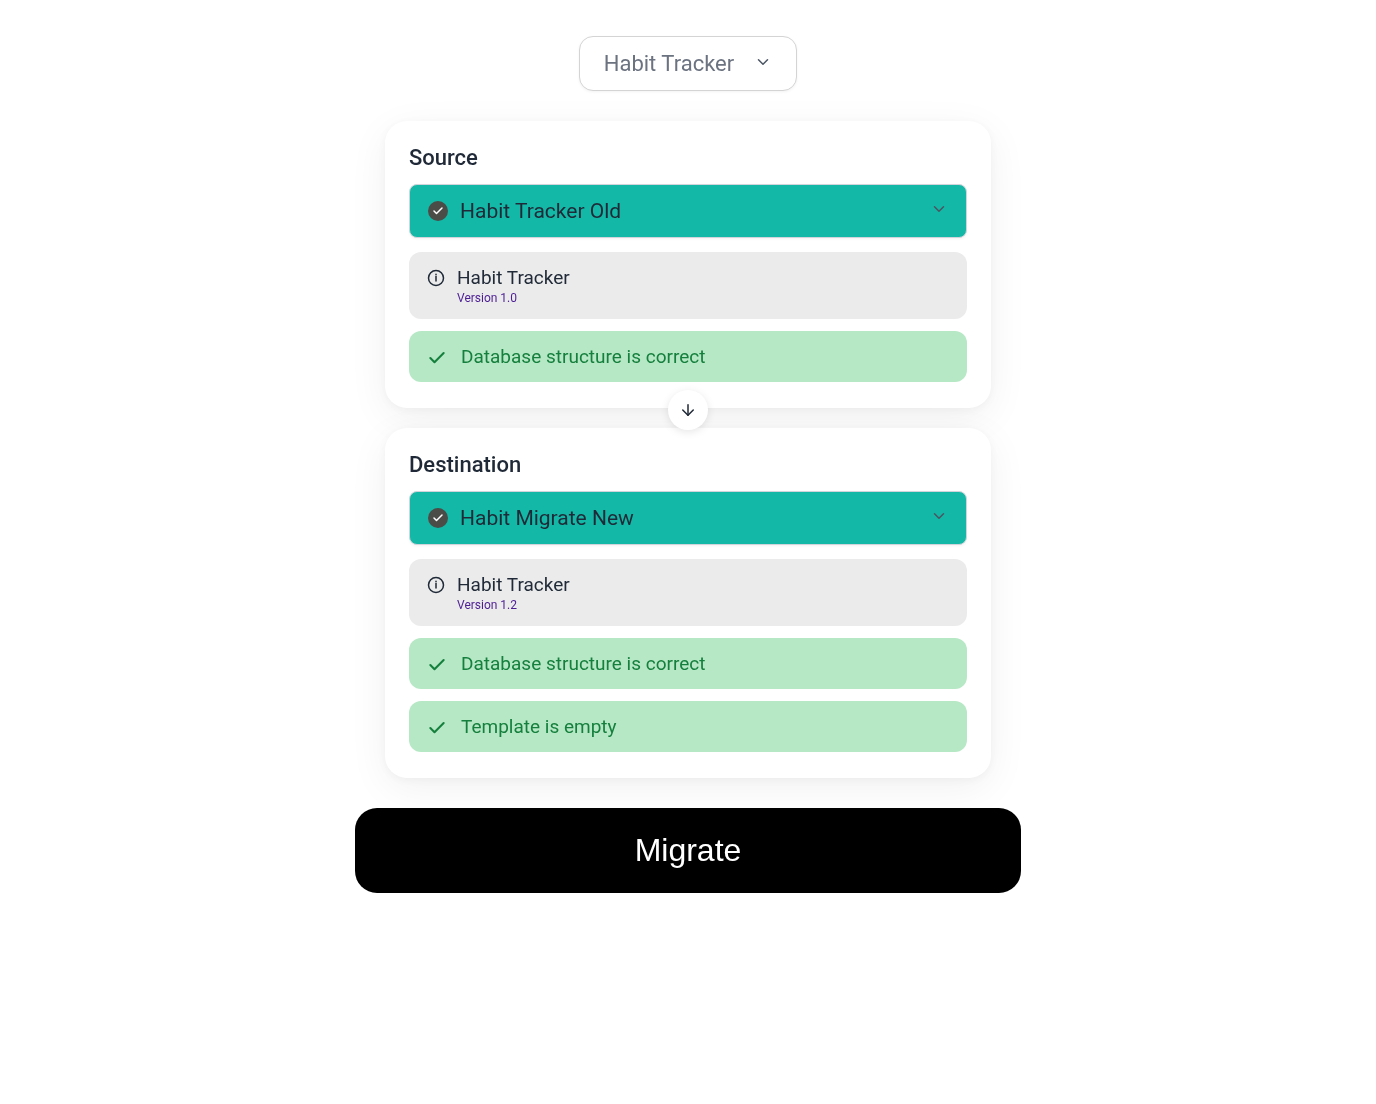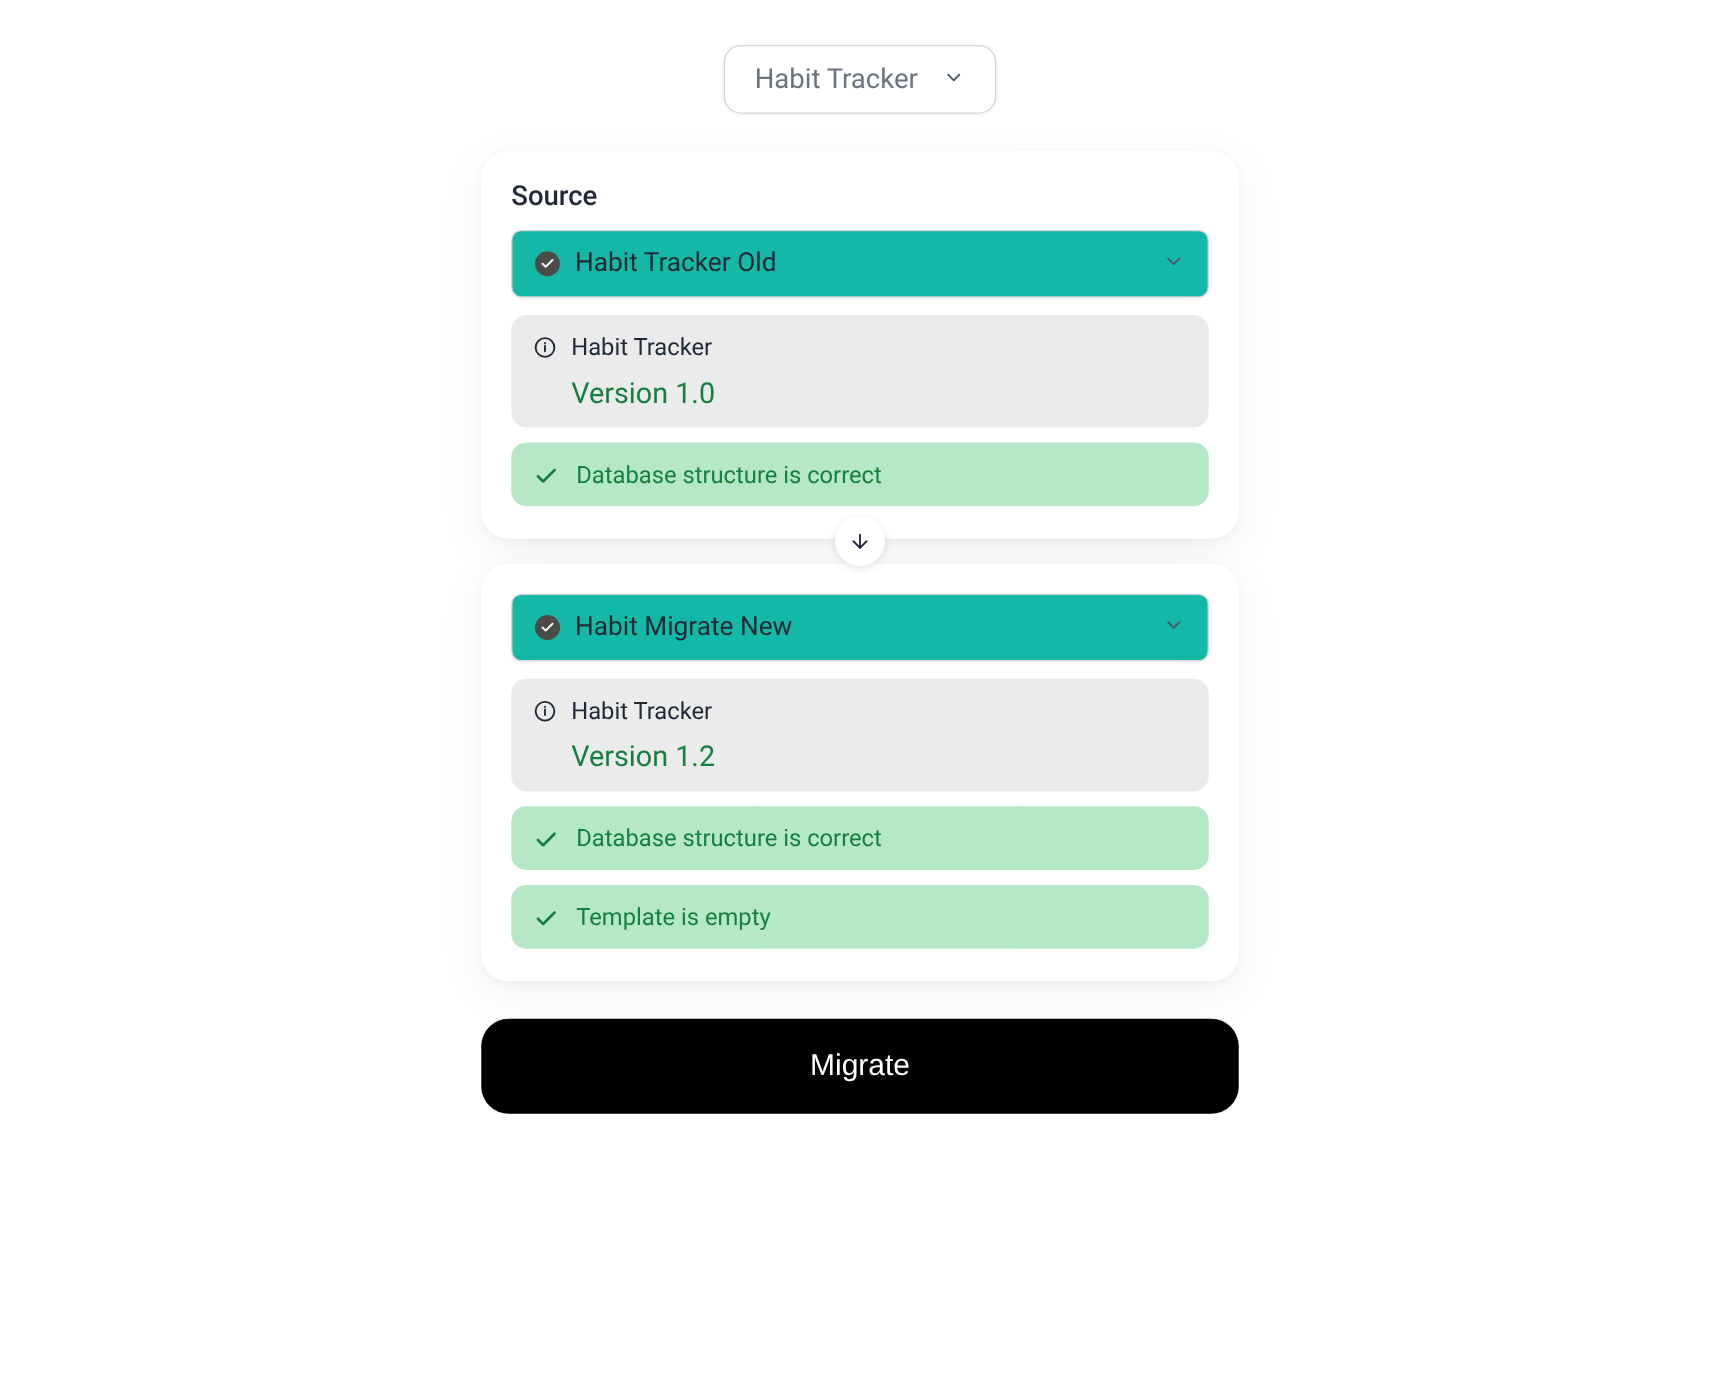--- a/index.html
+++ b/index.html
@@ -109,23 +109,23 @@
     .info-icon svg {
       width: 18px;
       height: 18px;
       stroke: #1f2937;
     }
     .info-title {
       font-size: 19px;
       color: #1f2937;
     }
     .info-version {
-      font-size: 23px;
-      color: #15803d;
-      margin-top: 12px;
+      font-size: 12px;
+      color: #4c1d95;
+      margin-top: 2px;
     }
     .status-box {
       background: #b7e8c6;
       border-radius: 12px;
       padding: 14px 18px;
       margin-top: 12px;
       display: flex;
       align-items: flex-end;
       gap: 14px;
     }
@@ -157,25 +157,25 @@
       align-items: center;
       justify-content: center;
       z-index: 10;
     }
     .arrow-divider svg {
       width: 18px;
       height: 18px;
       stroke: #1f2937;
     }
     .migrate-btn {
-      width: 606px;
+      width: 666px;
       margin-top: 30px;
       background: #000000;
       color: #ffffff;
-      font-size: 24px;
+      font-size: 32px;
       font-weight: 400;
       border: none;
       border-radius: 22px;
       padding: 24px 0;
       cursor: pointer;
     }
   </style>
 </head>
 <body>
 
@@ -233,20 +233,21 @@
 
   <div class="arrow-divider">
     <svg viewBox="0 0 24 24" fill="none" stroke="currentColor" stroke-width="2" stroke-linecap="round" stroke-linejoin="round">
         <line x1="12" y1="5" x2="12" y2="19"></line>
         <polyline points="19 12 12 19 5 12"></polyline>
       </svg>
   </div>
 </div>
 
 <div class="card">
+  <div class="card-title">Destination</div>
 
   <div class="db-select">
     <div class="db-select-left">
       <span class="check-circle">
         <svg viewBox="0 0 24 24" fill="none" stroke="#ffffff" stroke-width="3" stroke-linecap="round" stroke-linejoin="round">
             <polyline points="20 6 9 17 4 12"></polyline>
           </svg>
       </span>
       <span class="db-select-label">Habit Migrate New</span>
     </div>

